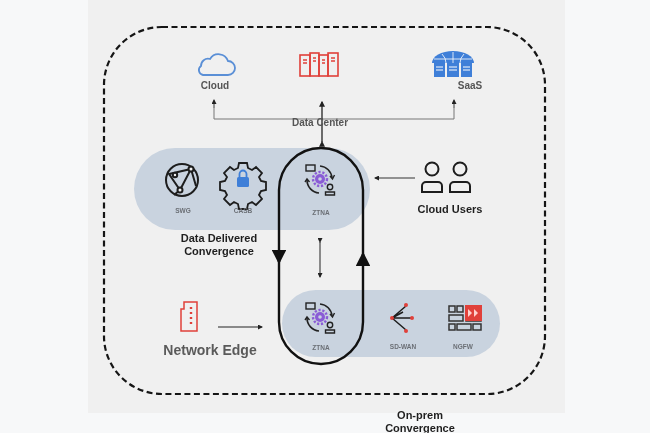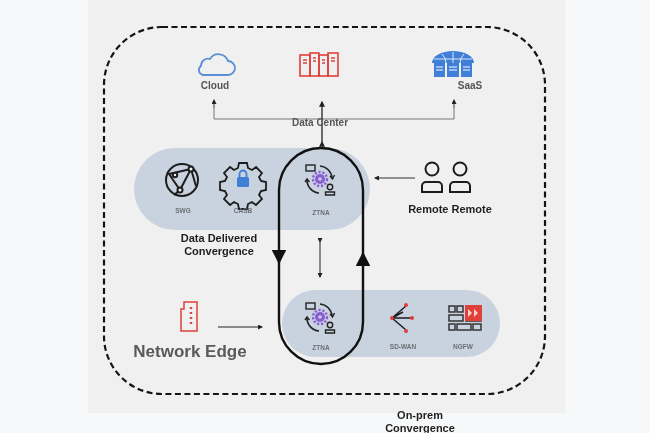--- a/index.html
+++ b/index.html
@@ -4,21 +4,21 @@
 <style>
   html, body { margin:0; padding:0; }
   body { width:650px; height:433px; background:#f7f8f9; position:relative; overflow:hidden;
          font-family:"Liberation Sans", sans-serif; }
   .panel { position:absolute; left:88px; top:0; width:477px; height:413px; background:#f0f0f0; }
   svg.diag { position:absolute; left:0; top:0; }
   .lbl { position:absolute; font-weight:bold; text-align:center; white-space:nowrap; transform:translateX(-50%); }
   .top-lbl { font-size:10px; color:#555; }
   .small-lbl { font-size:6.5px; color:#6b6f75; }
   .big-lbl { font-size:11px; color:#1f1f1f; line-height:13px; }
-  .edge-lbl { font-size:17px; color:#5a5a5a; }
+  .edge-lbl { font-size:14px; color:#5a5a5a;margin-left:20px; }
 </style>
 </head>
 <body>
 
 <div class="panel"></div>
 
 <svg class="diag" width="650" height="433" viewBox="0 0 650 433">
   <defs>
     <marker id="ah" markerWidth="6" markerHeight="6" refX="5" refY="3" orient="auto">
       <path d="M0,0 L6,3 L0,6 z" fill="#111"></path>
@@ -151,21 +151,21 @@
 
 <div class="lbl small-lbl" style="left:183px; top:207px;">SWG</div>
 <div class="lbl small-lbl" style="left:243px; top:207px;">CASB</div>
 <div class="lbl small-lbl" style="left:321px; top:209px;">ZTNA</div>
 
 <div class="lbl big-lbl" style="left:219px; top:232px;">
   <div>Data Delivered</div>
   <div>Convergence</div>
 </div>
 
-<div class="lbl big-lbl" style="left:450px; top:203px;">Remote Remote</div>
+<div class="lbl big-lbl" style="left:450px; top:203px;">Cloud Users</div>
 
 <div class="lbl edge-lbl" style="left:190px; top:342px;">Network Edge</div>
 
 <div class="lbl small-lbl" style="left:321px; top:344px;">ZTNA</div>
 <div class="lbl small-lbl" style="left:403px; top:343px;">SD-WAN</div>
 <div class="lbl small-lbl" style="left:463px; top:343px;">NGFW</div>
 
 <div class="lbl big-lbl" style="left:420px; top:369px;margin-top:40px;">
   <div>On-prem</div>
   <div>Convergence</div>

